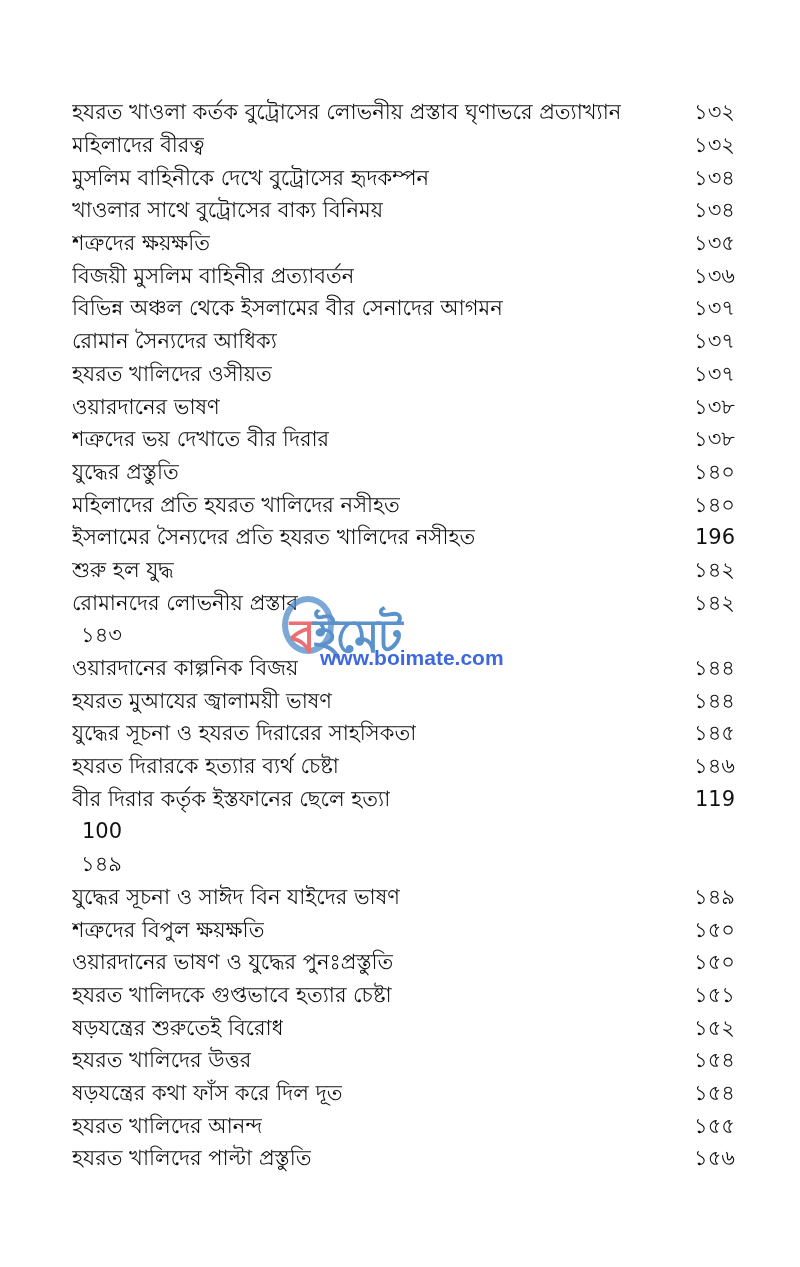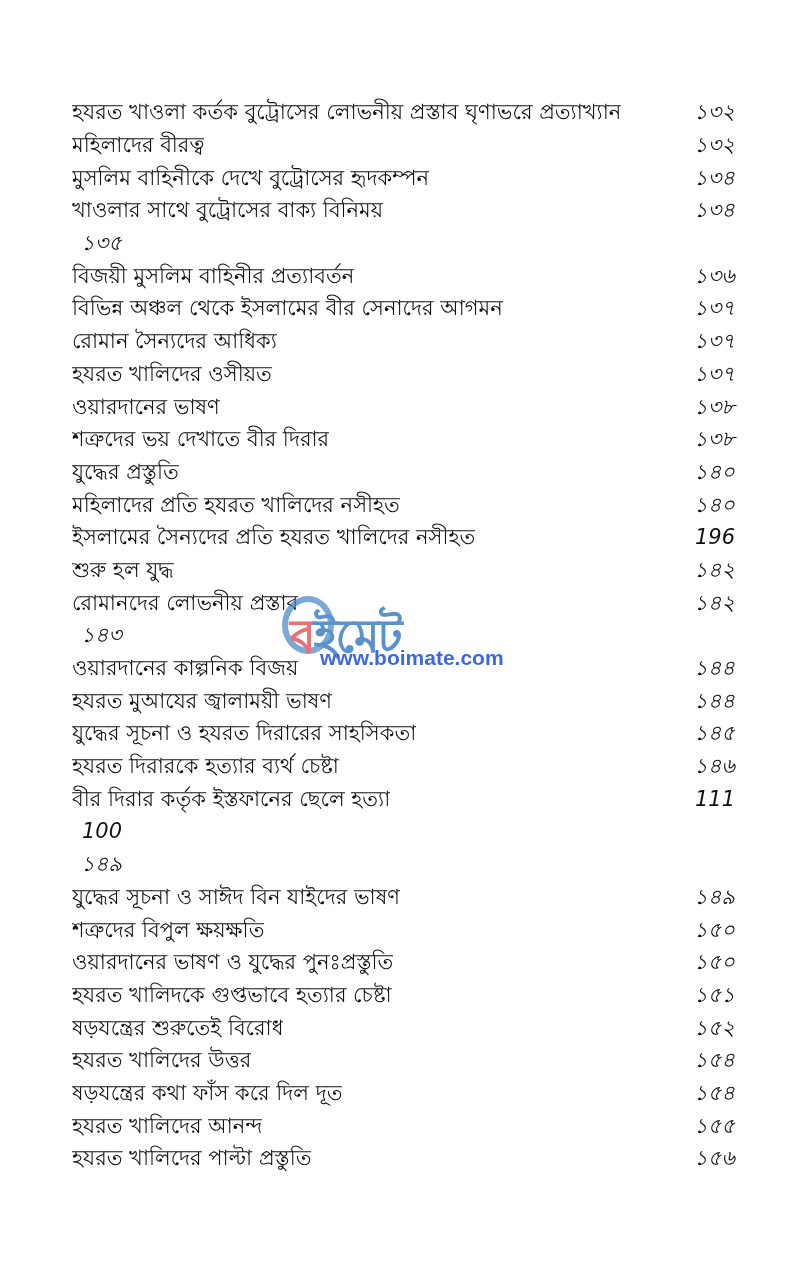--- a/index.html
+++ b/index.html
@@ -2,21 +2,21 @@
 <html><head>
   <meta charset="utf-8">
   <style>
     html, body { margin: 0; padding: 0; background: #ffffff; }
     body { width: 800px; height: 1267px; position: relative; overflow: hidden;
       font-family: "DejaVu Sans", "Liberation Sans", sans-serif; color: #111; }
     .toc { position: absolute; left: 72px; top: 96px; width: 663px; }
     .row { display: flex; justify-content: space-between; align-items: center;
       height: 32.7px; font-size: 21px; line-height: 32px; white-space: nowrap; }
     .title { overflow: hidden; }
-    .page { min-width: 50px; text-align: right; font-style: italic; }
+    .page { min-width: 50px; text-align: right; }
     .watermark { position: absolute; left: 290px; top: 588px; width: 230px; height: 90px; pointer-events: none; opacity: 0.85; }
     .wm-logo { position: absolute; left: 0; top: 0; font-size: 46px; font-weight: bold; letter-spacing: -2px; margin-top: 13px; }
     .wm-b { color: #e8555a; }
     .wm-rest { color: #3f7fc4; }
     .wm-ring { position: absolute; left: -8px; top: 8px; width: 40px; height: 46px; border: 6px solid #3f7fc4; border-radius: 50%; opacity: 0.8; }
     .wm-url { position: absolute; left: 30px; top: 58px; font-size: 21px; font-weight: bold; color: #1d4ed8; font-family: "Liberation Sans", sans-serif; }
   </style>
 </head>
 <body>
 
@@ -31,20 +31,21 @@
     </div>
   <div class="row">
       <span class="title">মুসলিম বাহিনীকে দেখে বুট্রোসের হৃদকম্পন</span>
       <span class="page">১৩৪</span>
     </div>
   <div class="row">
       <span class="title">খাওলার সাথে বুট্রোসের বাক্য বিনিময়</span>
       <span class="page">১৩৪</span>
     </div>
   <div class="row">
+      <span class="title">শত্রুদের ক্ষয়ক্ষতি</span>
       <span class="page">১৩৫</span>
     </div>
   <div class="row">
       <span class="title">বিজয়ী মুসলিম বাহিনীর প্রত্যাবর্তন</span>
       <span class="page">১৩৬</span>
     </div>
   <div class="row">
       <span class="title">বিভিন্ন অঞ্চল থেকে ইসলামের বীর সেনাদের আগমন</span>
       <span class="page">১৩৭</span>
     </div>
@@ -98,21 +99,21 @@
   <div class="row">
       <span class="title">যুদ্ধের সূচনা ও হযরত দিরারের সাহসিকতা</span>
       <span class="page">১৪৫</span>
     </div>
   <div class="row">
       <span class="title">হযরত দিরারকে হত্যার ব্যর্থ চেষ্টা</span>
       <span class="page">১৪৬</span>
     </div>
   <div class="row">
       <span class="title">বীর দিরার কর্তৃক ইস্তফানের ছেলে হত্যা</span>
-      <span class="page">111</span>
+      <span class="page">119</span>
     </div>
   <div class="row">
       <span class="page">100</span>
     </div>
   <div class="row">
       <span class="page">১৪৯</span>
     </div>
   <div class="row">
       <span class="title">যুদ্ধের সূচনা ও সাঈদ বিন যাইদের ভাষণ</span>
       <span class="page">১৪৯</span>

